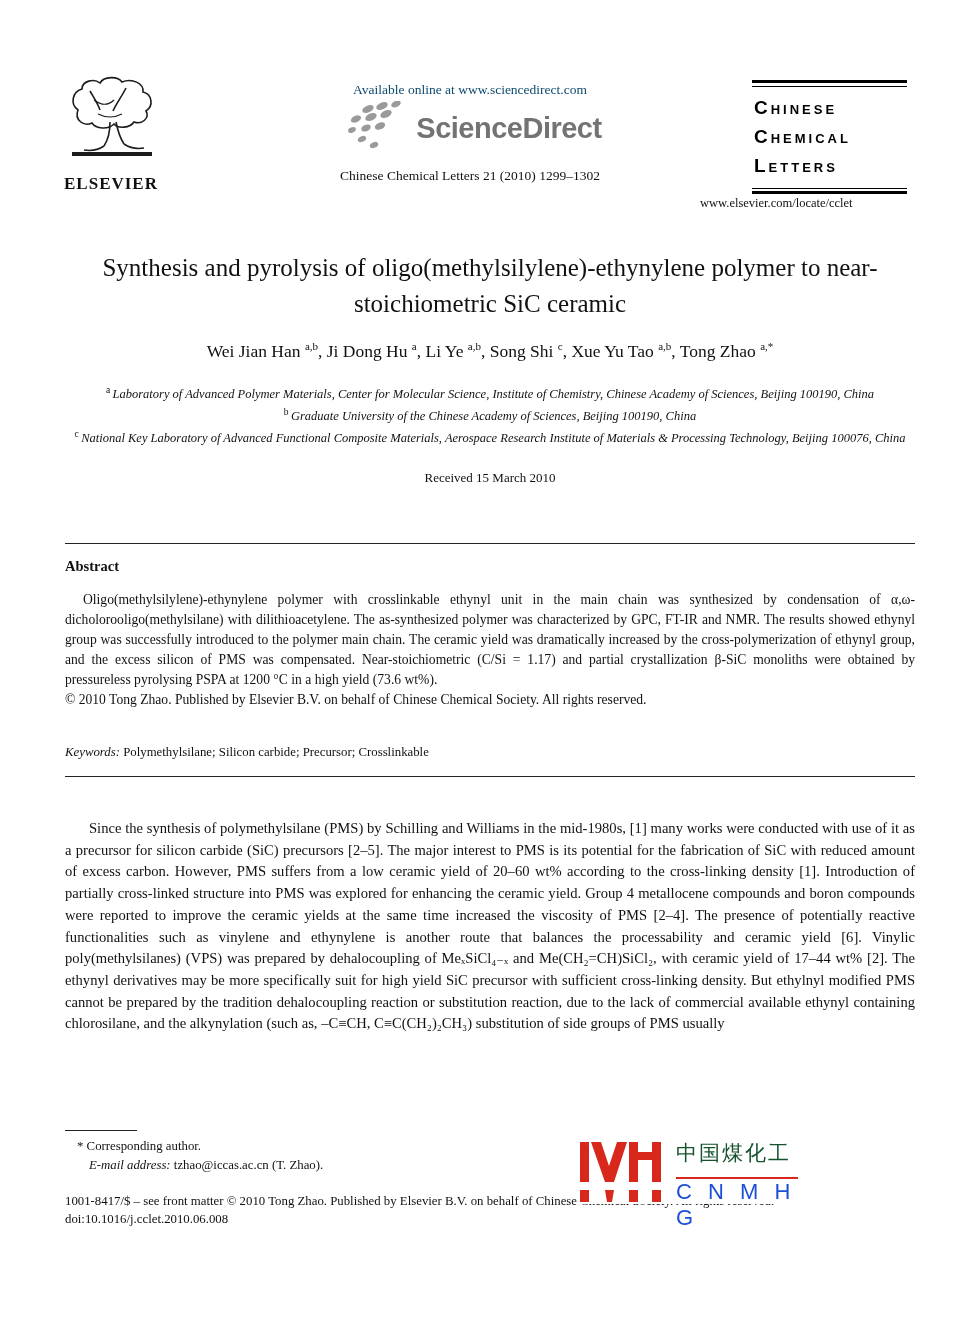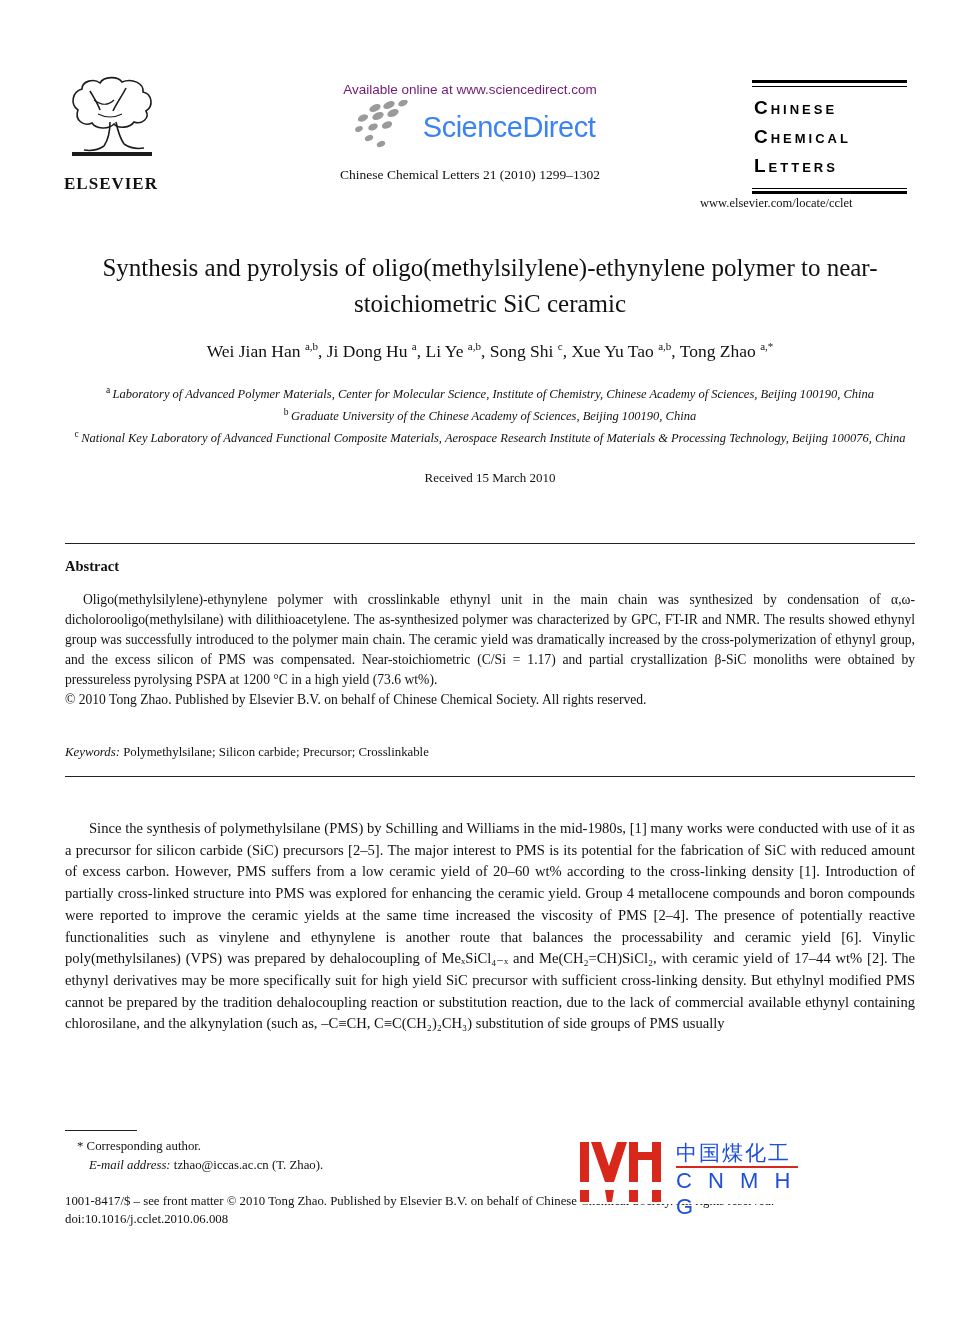--- a/index.html
+++ b/index.html
@@ -9,23 +9,23 @@
     background:#ffffff;
     margin:0 auto;
     font-family:"Liberation Serif","DejaVu Serif",serif;
     color:#111;
     overflow:hidden;
   }
   
   .elsevier-block{position:absolute;left:64px;top:76px;width:110px;}
   .elsevier-name{font-size:17px;letter-spacing:1px;margin-top:2px;font-weight:600;}
   .header-center{position:absolute;left:250px;top:82px;width:440px;text-align:center;}
-  .available-online{font-family:Liberation Sans, sans-serif;font-size:13.5px;color:#701a75;}
+  .available-online{font-family:Liberation Serif, serif;font-size:13.5px;color:#0c4a6e;}
   .sd-logo{display:flex;align-items:center;justify-content:center;margin-top:4px;height:52px;}
-  .sd-wordmark{font-family:"Liberation Sans","DejaVu Sans",sans-serif;font-size:29px;font-weight:400;color:#3b82f6;letter-spacing:-0.5px;margin-left:4px;}
+  .sd-wordmark{font-family:"Liberation Sans","DejaVu Sans",sans-serif;font-size:29px;font-weight:700;color:#737373;letter-spacing:-0.5px;margin-left:4px;}
   .citation{font-size:13.5px;margin-top:14px;color:#111;}
   .masthead{position:absolute;left:752px;top:80px;width:155px;}
   .mast-rule{width:100%;}
   .mast-rule.thick{border-top:3.5px solid #000;margin-bottom:2.5px;}
   .mast-rule.thin{border-top:1.5px solid #000;}
   .mast-lines{padding:6px 0 8px 2px;}
   .mast-line{
     font-family:"Liberation Sans","DejaVu Sans",sans-serif;
     font-weight:bold;font-size:19px;line-height:29px;
     font-variant:small-caps;text-transform:lowercase;letter-spacing:3px;color:#000;
@@ -58,21 +58,21 @@
   .footnote{position:absolute;left:65px;top:1137px;width:520px;font-size:12.8px;line-height:19px;}
   .footnote .star-line{padding-left:12px;}
   .footnote .email-line{padding-left:24px;}
   .footnote .email-label{font-style:italic;}
   .issn-line{position:absolute;left:65px;top:1194px;width:850px;font-size:12.8px;}
   .doi-line{position:absolute;left:65px;top:1212px;width:850px;font-size:12.8px;}
   
   .cnmhg{position:absolute;left:578px;top:1140px;width:220px;height:64px;background:#fff;display:flex;}
   .cnmhg-mark{flex:0 0 92px;}
   .cnmhg-textcol{display:flex;flex-direction:column;justify-content:flex-start;margin-left:6px;}
-  .cnmhg-cn{font-size:21px;color:#1d4ed8;letter-spacing:2px;line-height:26px;border-bottom:2.5px solid #d8281c;padding-bottom:0;}
+  .cnmhg-cn{font-size:21px;color:#14532d;letter-spacing:2px;line-height:26px;border-bottom:2.5px solid #d8281c;padding-bottom:11px;}
   .cnmhg-latin{font-family:"Liberation Sans","DejaVu Sans",sans-serif;font-size:22px;color:#1d4ed8;letter-spacing:5px;margin-top:0;}
 </style>
 </head>
 <body>
 
 <div class="page">
 
   <div class="elsevier-block">
     <span>
       <svg width="96" height="92" viewBox="0 0 96 92">

